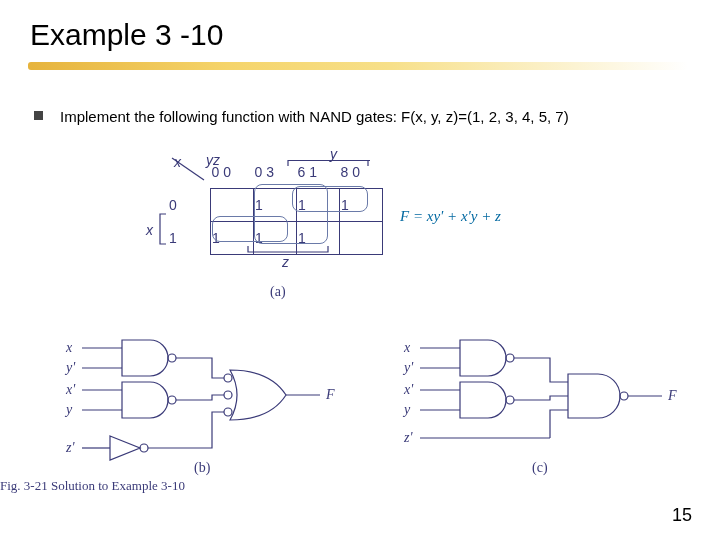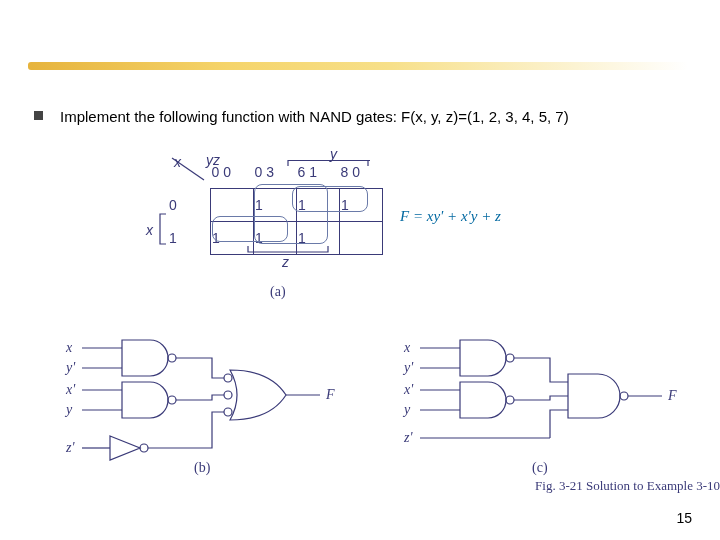--- a/index.html
+++ b/index.html
@@ -11,30 +11,31 @@
   .bullet .txt{margin-left:22px;white-space:nowrap}
   .kmap{position:absolute;left:168px;top:156px;font-family:Liberation Sans, sans-serif;color:#3a3a78}
   .kmap table{border-collapse:collapse}
   .kmap td{width:40px;height:30px;border:1px solid #3a3a78;font-size:14px}
   .kmap .hdr{border:none;font-size:14px}
   .feq{position:absolute;left:400px;top:208px;font-family:'Times New Roman',serif;font-style:italic;color:#0369a1;font-size:15px}
   .loop{position:absolute;border:1px solid #6a7aa8;border-radius:8px}
   .brk{position:absolute;border:1px solid #3a3a78}
   .caption-a{position:absolute;left:270px;top:284px;font-family:'Times New Roman',serif;color:#3a3a78;font-size:14px}
   .gates{position:absolute;font-family:'Times New Roman',serif;color:#3a3a78}
-  .figcap{position:absolute;left:0;width:720px;top:478px;text-align:right;font-family:'Times New Roman',serif;color:#3a3a78;font-size:13px}
-  .pageno{position:absolute;right:28px;bottom:14px;font-size:14px}
+  .figcap{position:absolute;left:0;width:720px;top:478px;text-align:left;font-family:'Times New Roman',serif;color:#3a3a78;font-size:13px}
+  .pageno{position:absolute;right:28px;bottom:14px;font-size:18px}
   .sig{font-style:italic;font-size:14px}
   svg{overflow:visible}
   .gstroke{stroke:#3a3a78;stroke-width:1.2;fill:none}
 </style>
 </head>
 <body>
 <div class="slide">
 
+<div class="title">Example 3 -10</div>
 <div class="rule"></div>
 
 <div class="bullet">
   <span class="sq"></span>
   <div class="txt">Implement the following function with NAND gates: F(x, y, z)=(1, 2, 3, 4, 5, 7)</div>
 </div>
 
 <div class="kmap">
   <div style="position:absolute;left:6px;top:-2px" class="sig">x</div>
   <div style="position:absolute;left:38px;top:-4px" class="sig">yz</div>

